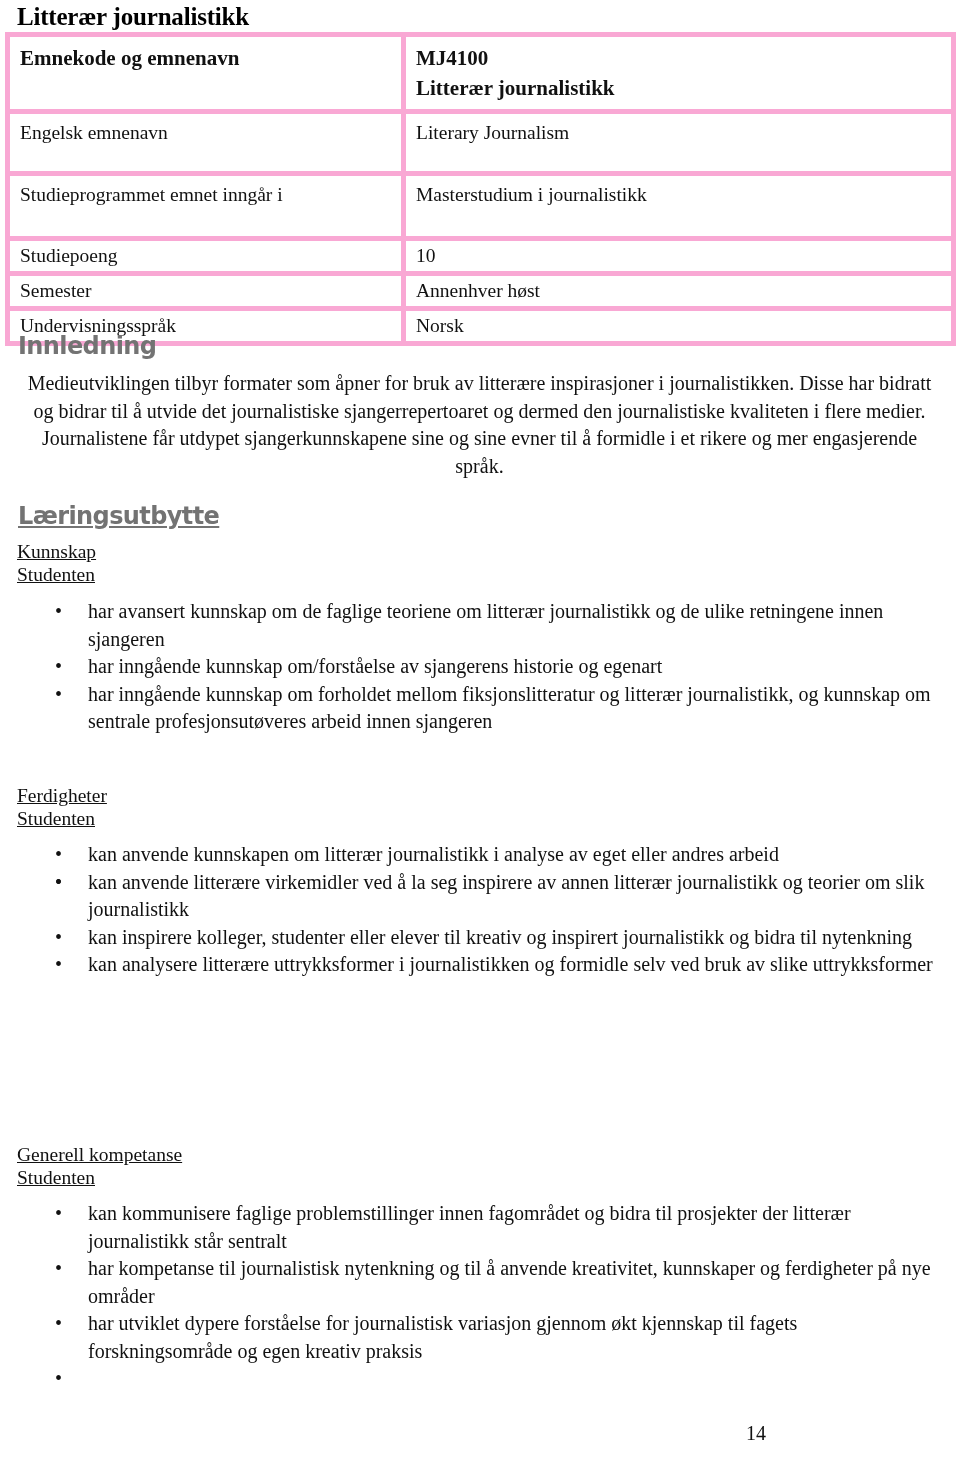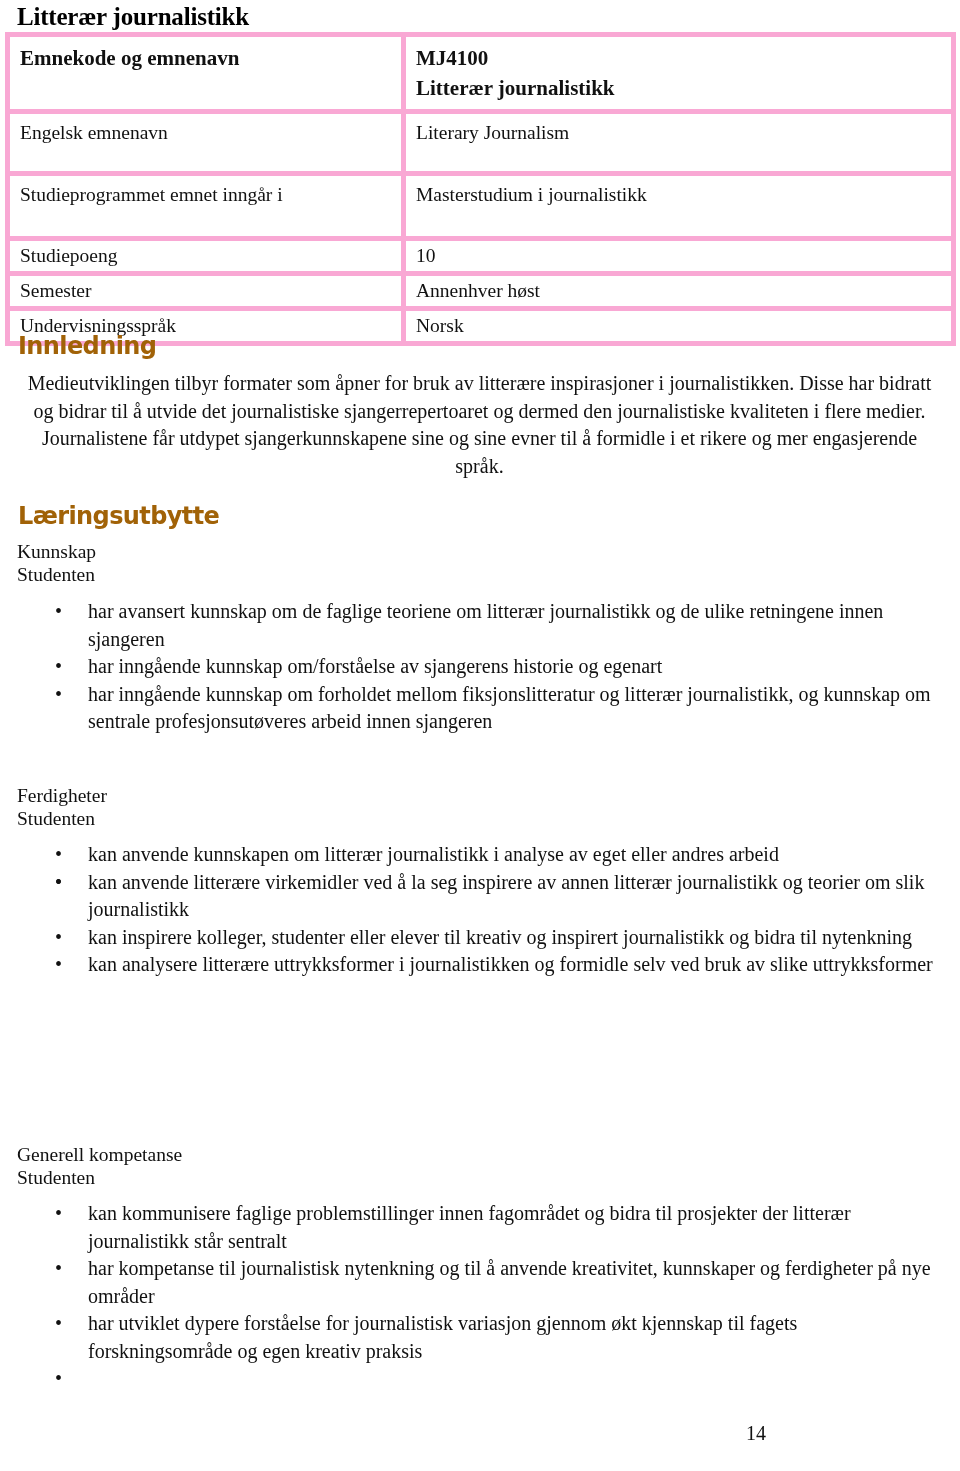--- a/index.html
+++ b/index.html
@@ -73,25 +73,25 @@
 
   
   .section-heading {
     position: absolute;
     left: 18px;
     font-family: "DejaVu Sans", "Liberation Sans", sans-serif;
     font-weight: bold;
     font-size: 24px;
     line-height: 28px;
     letter-spacing: -0.6px;
-    color: #a16207;
+    color: #737373;
     white-space: nowrap;
   }
   #h-innledning { top: 332px; }
-  #h-laringsutbytte { top: 502px; }
+  #h-laringsutbytte { top: 502px; text-decoration: underline; }
 
   
   .body-para {
     position: absolute;
     left: 17px;
     width: 925px;
     font-size: 20px;
     line-height: 27.5px;
     text-align: left;
     color: #111;
@@ -99,20 +99,21 @@
   #p-innledning { top: 370px; text-align: center; }
 
   
   .subgroup-label {
     position: absolute;
     left: 17px;
     font-size: 19.5px;
     line-height: 24.5px;
     color: #111;
     white-space: nowrap;
+    text-decoration: underline;
   }
 
   
   .bullets {
     position: absolute;
     left: 0;
     width: 960px;
     margin: 0;
     padding: 0;
     list-style: none;

